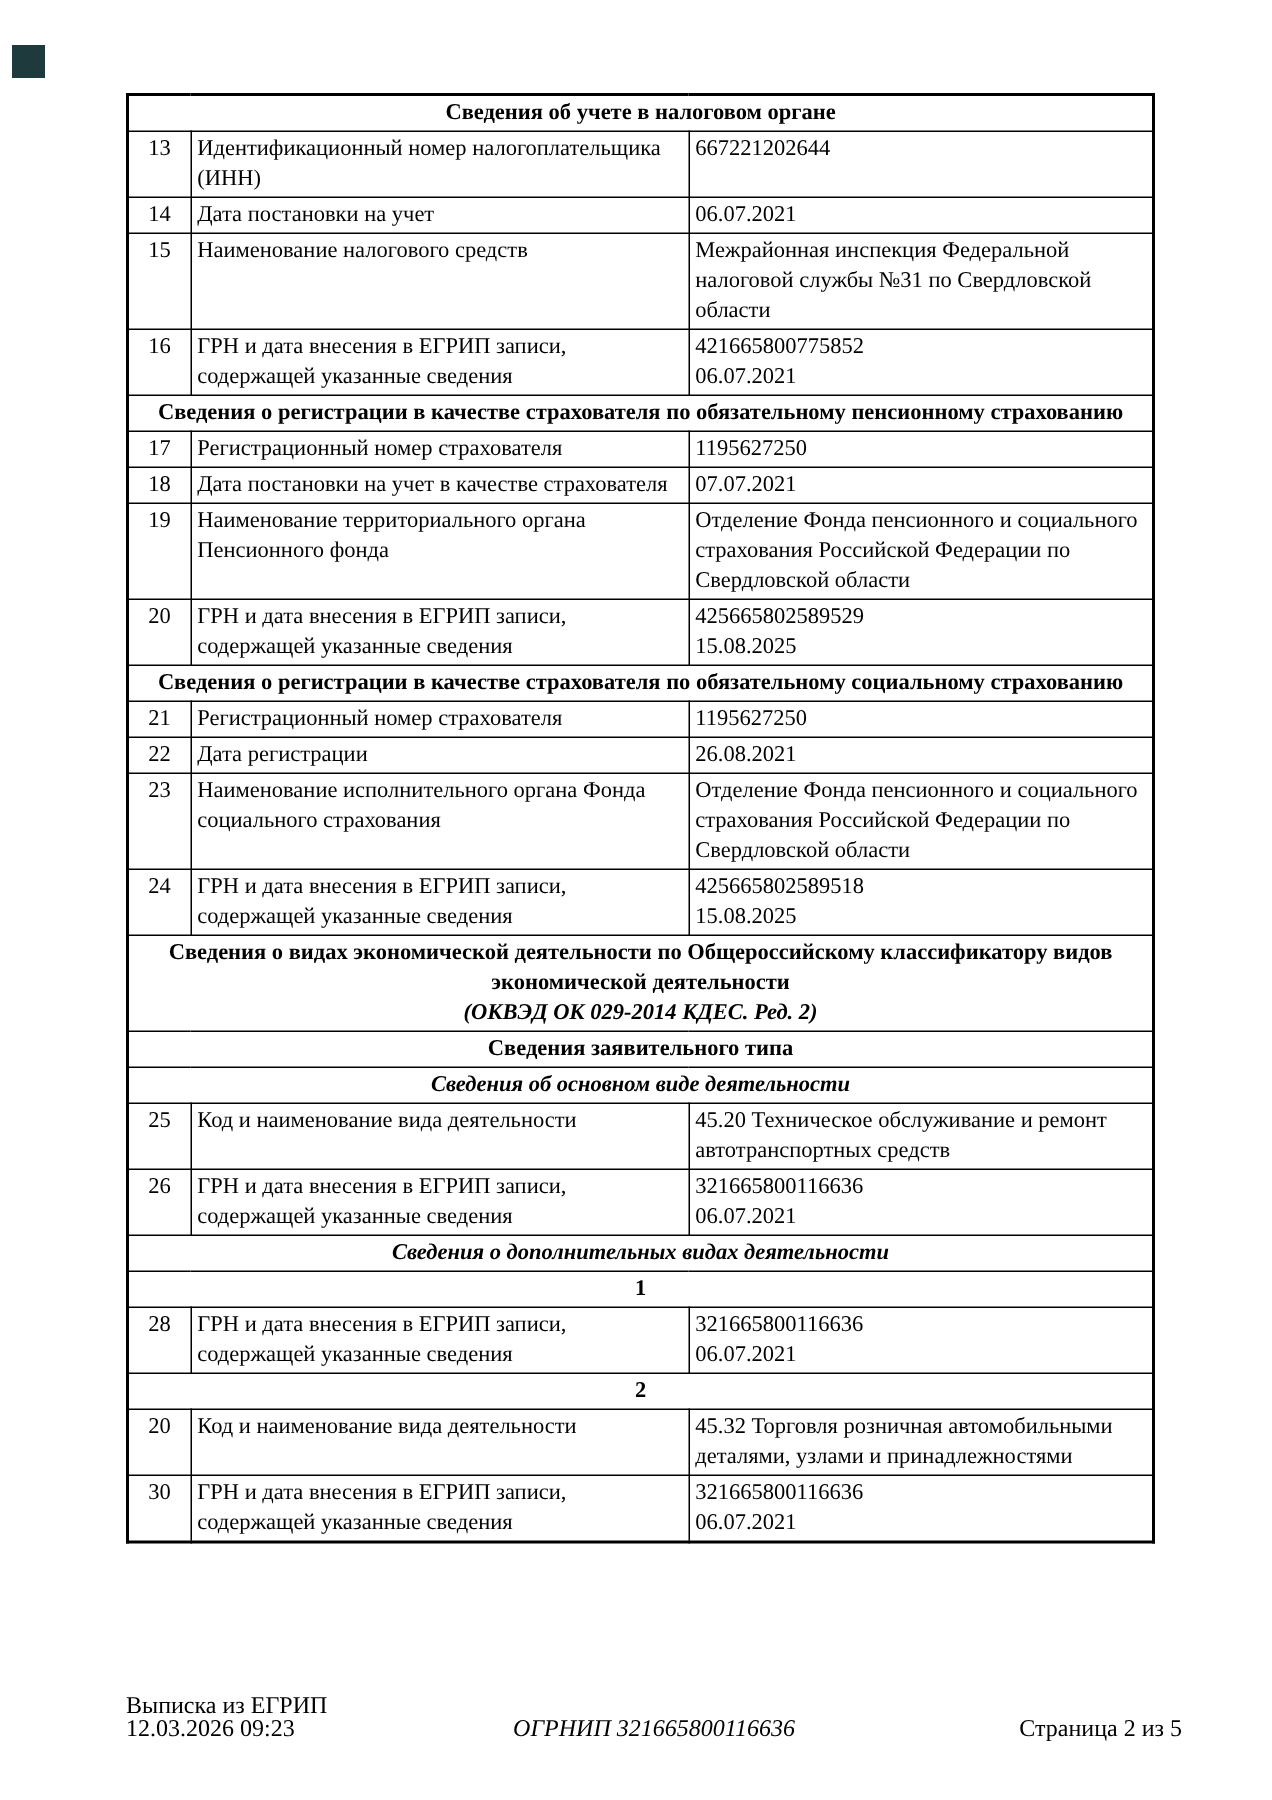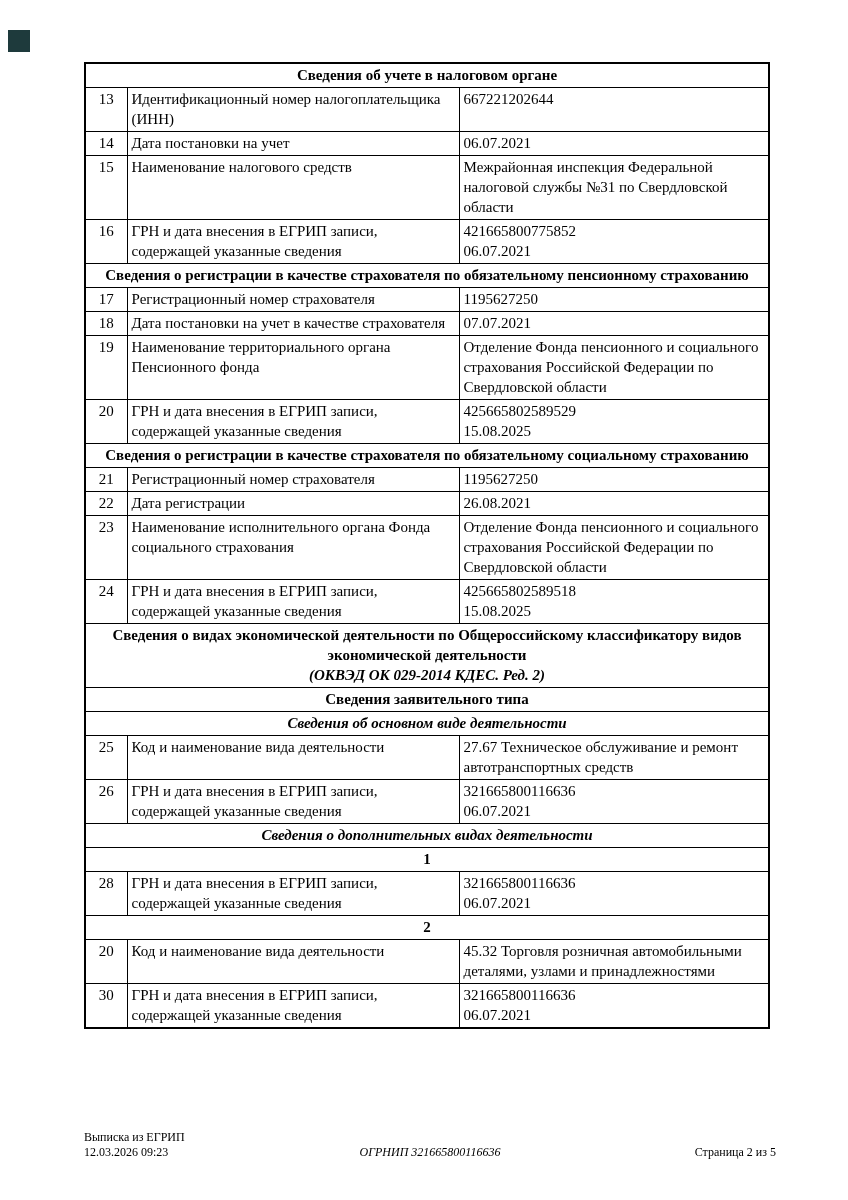--- a/index.html
+++ b/index.html
@@ -29,22 +29,22 @@
     font-size:15px;
     line-height:20px;
   }
   td.c-num { text-align:center; padding-left:1px; padding-right:1px; }
   td.c-val { white-space:pre-line; }
   tr.sec td { text-align:center; font-weight:bold; }
   tr.sec-i td { text-align:center; font-weight:bold; font-style:italic;margin-top:24px; }
   .okved-title { text-align:center; font-weight:bold; }
   .okved-sub { text-align:center; font-weight:bold; font-style:italic; }
   .footer {
-    position:absolute; left:84px; right:72px; top:1130px;
-    font-size:12px; line-height:15px;
+    position:absolute; left:84px; right:60px; top:1130px;
+    font-size:16px; line-height:15px;
   }
   .footer-left { text-align:left; }
   .footer-center { position:absolute; left:0; right:0; top:15px; text-align:center;font-style:italic; }
   .footer-right { position:absolute; right:0; top:15px; text-align:right; }
 </style>
 </head>
 <body>
 
 <div class="page">
 
@@ -146,21 +146,21 @@
         <td colspan="3">Сведения заявительного типа</td>
       </tr>
 
       <tr class="sec-i">
         <td colspan="3">Сведения об основном виде деятельности</td>
       </tr>
 
       <tr>
         <td class="c-num">25</td>
         <td>Код и наименование вида деятельности</td>
-        <td class="c-val">27.67 Техническое обслуживание и ремонт автотранспортных средств</td>
+        <td class="c-val">45.20 Техническое обслуживание и ремонт автотранспортных средств</td>
       </tr>
       <tr>
         <td class="c-num">26</td>
         <td>ГРН и дата внесения в ЕГРИП записи, содержащей указанные сведения</td>
         <td class="c-val">321665800116636
 06.07.2021</td>
       </tr>
 
       <tr class="sec-i">
         <td colspan="3">Сведения о дополнительных видах деятельности</td>

